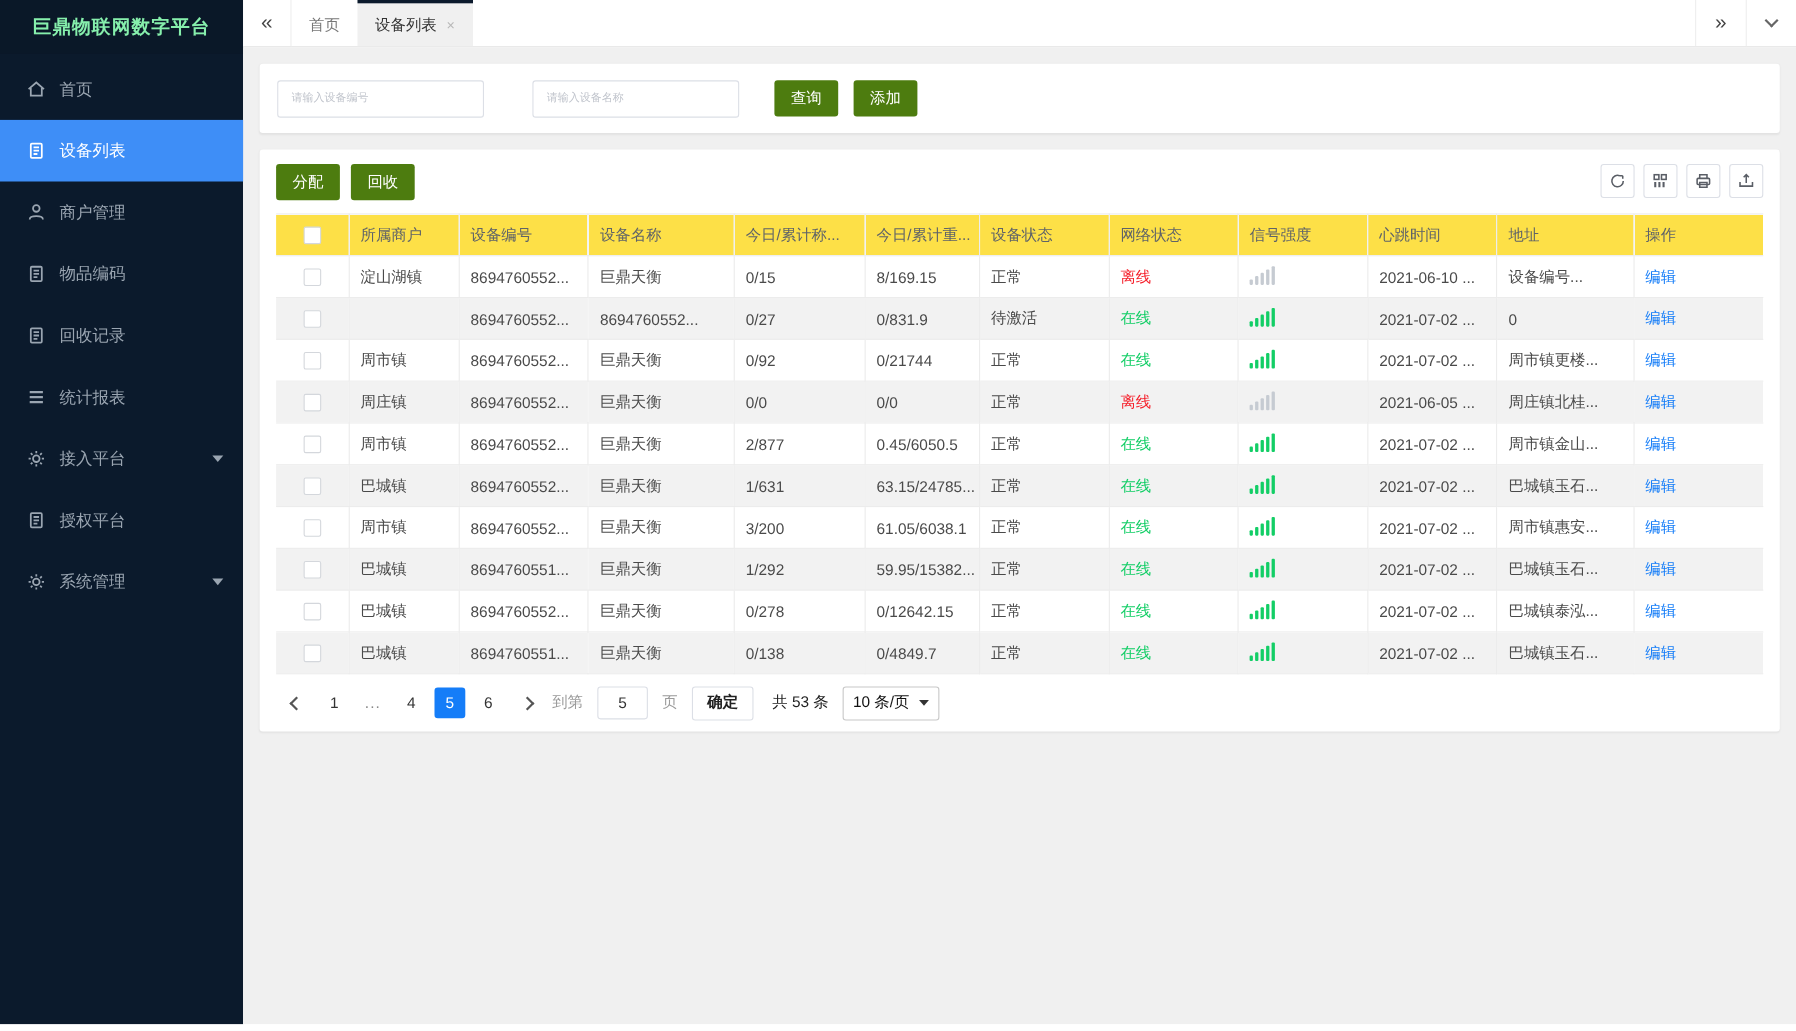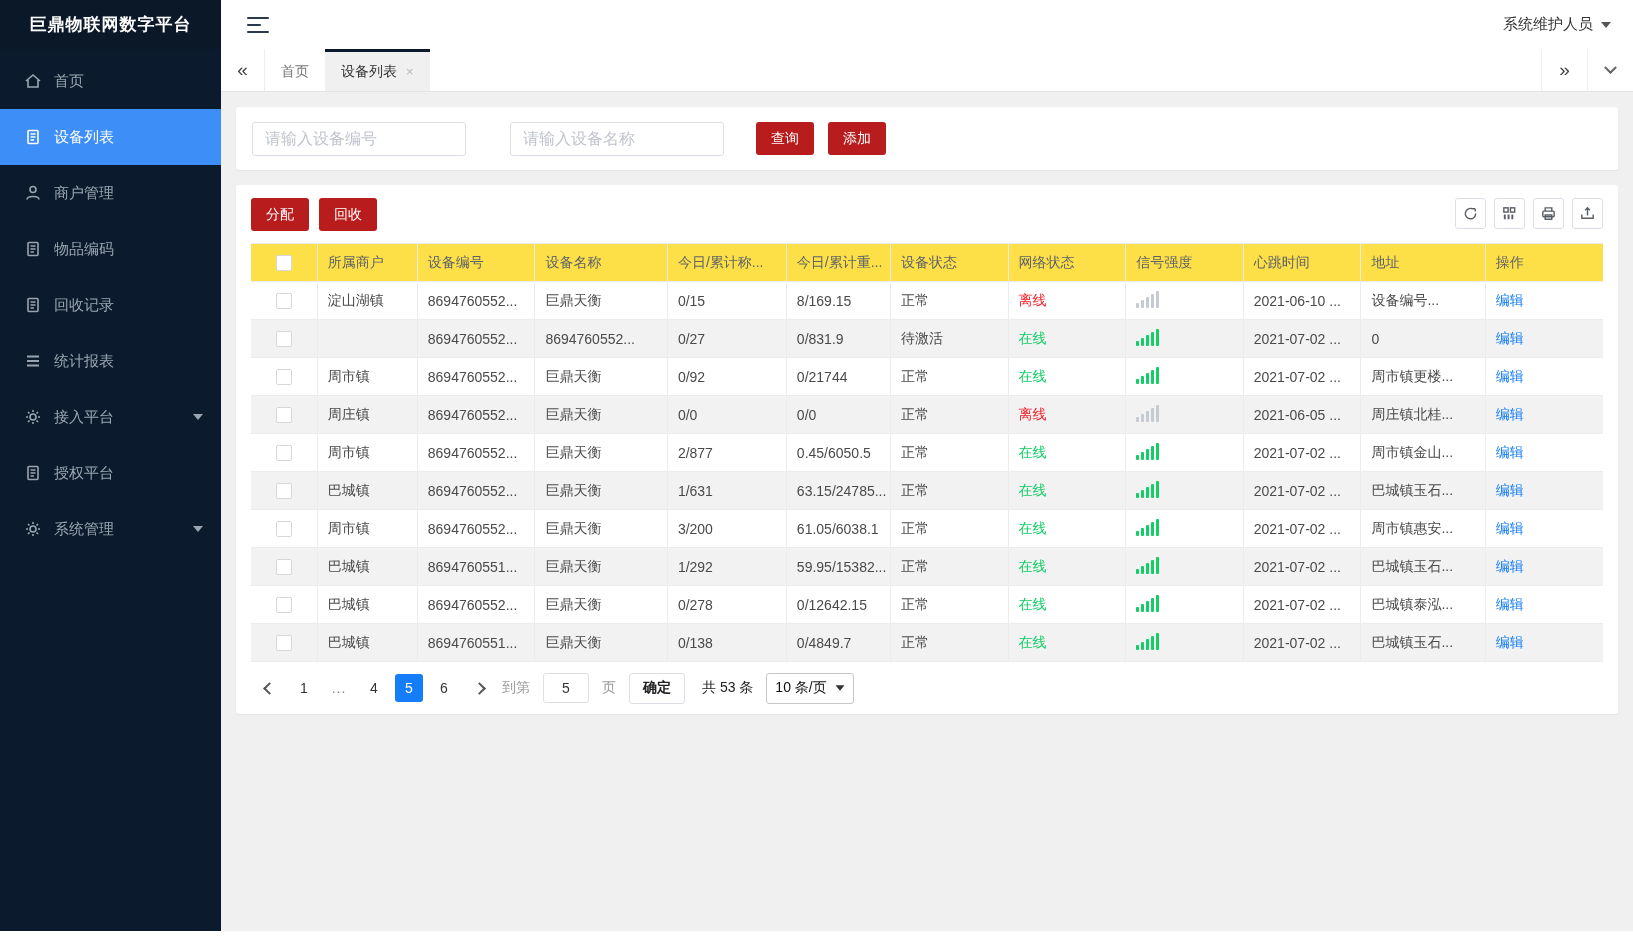--- a/index.html
+++ b/index.html
@@ -1,21 +1,21 @@
 <!DOCTYPE html>
 <html><head>
 <meta charset="utf-8">
 <style>
   * { margin:0; padding:0; box-sizing:border-box; }
   html,body { width:1633px; height:937px; background:#fff; font-family:"Liberation Sans","DejaVu Sans",sans-serif; overflow:hidden; }
   .app { display:flex; width:1633px; height:931px; }
 
   
   .sidebar { width:221px; background:#0b1a2c; flex-shrink:0; display:flex; flex-direction:column; }
-  .sidebar-title { height:49px; line-height:49px; color:#ffffff; font-size:17px; font-weight:bold; text-align:center; letter-spacing:1px; background:#0a1828; white-space:nowrap; }
+  .sidebar-title { height:49px; line-height:49px; color:#86efac; font-size:17px; font-weight:bold; text-align:center; letter-spacing:1px; background:#0a1828; white-space:nowrap; }
   .menu { margin-top:4px; }
   .menu-item { height:56px; display:flex; align-items:center; padding:0 18px 0 24px; color:#9aa5b1; font-size:15px; cursor:pointer; position:relative; }
   .menu-item .mi-icon { width:18px; height:18px; margin-right:12px; flex-shrink:0; display:inline-flex; }
   .menu-item .mi-icon svg { width:18px; height:18px; fill:none; stroke:#9aa5b1; stroke-width:1.6; }
   .menu-item.active { background:#3e8ef7; color:#fff; }
   .menu-item.active .mi-icon svg { stroke:#fff; }
   .menu-item .mi-caret { margin-left:auto; width:0; height:0; border-left:5px solid transparent; border-right:5px solid transparent; border-top:6px solid #9aa5b1; }
 
   
   .main { flex:1; display:flex; flex-direction:column; min-width:0; }
@@ -33,25 +33,25 @@
   .tab.active { background:#f0f0f0; color:#333; border-top:3px solid #0b1a2c; }
   .tab-close { color:#b8b8b8; font-size:13px; cursor:pointer; }
   .tabbar-right { margin-left:auto; display:flex; align-items:stretch; }
   .tabbar-btn { width:46px; display:flex; align-items:center; justify-content:center; border-left:1px solid #eee; color:#444; font-size:19px; cursor:pointer; }
   .chev { width:9px; height:9px; border-right:2px solid #666; border-bottom:2px solid #666; transform:rotate(45deg) translate(-2px,-2px); }
 
   
   .content { flex:1; background:#f0f0f0; padding:15px; overflow:hidden; }
   .card { background:#fff; border-radius:3px; box-shadow:0 1px 2px rgba(0,0,0,.06); }
   .search-card { height:63px; display:flex; align-items:center; padding:0 16px; gap:14px; margin-bottom:15px; }
-  .text-input { width:214px; height:34px; border:1px solid #dcdfe6; border-radius:3px; padding:0 12px; font-size:16px; color:#333; outline:none; }
+  .text-input { width:188px; height:34px; border:1px solid #dcdfe6; border-radius:3px; padding:0 12px; font-size:10px; color:#333; outline:none; }
   .text-input::placeholder { color:#c0c4cc; }
   .input-gap { width:16px; }
   .btn { border:none; border-radius:3px; font-size:14px; cursor:pointer; font-family:inherit; }
-  .btn-primary { background:#b91c1c; color:#fff; height:33px; padding:4px 15px; }
+  .btn-primary { background:#4d7c0f; color:#fff; height:33px; padding:4px 15px; }
   .btn-query { margin-left:18px; }
 
   .table-card { padding:13px 15px 0 15px; }
   .table-toolbar { display:flex; margin-bottom:12px; }
   .table-toolbar .btn-primary { margin-right:10px; }
   .tool-icons { margin-left:auto; display:flex; gap:8px; }
   .icon-btn { width:31px; height:31px; border:1px solid #dcdfe6; border-radius:3px; background:#fff; display:flex; align-items:center; justify-content:center; cursor:pointer; }
   .icon-btn svg { width:17px; height:17px; stroke:#5a5e66; fill:none; stroke-width:1.5; }
 
   table { width:100%; border-collapse:collapse; table-layout:fixed; }
@@ -172,31 +172,20 @@
             </svg>
           </span>
           <span>系统管理</span>
           <span class="mi-caret"></span>
         </div>
       </nav>
   </aside>
 
   <div class="main">
 
-    <header class="topbar">
-      <span class="collapse-btn">
-          <i></i>
-          <i></i>
-          <i></i>
-        </span>
-      <div class="topbar-user">
-        <span>系统维护人员</span>
-        <span class="caret-down"></span>
-      </div>
-    </header>
 
     <div class="tabbar">
       <span class="tab-scroll">«</span>
       <div class="tabs" id="tabs">
           <div class="tab">
             <span>首页</span>
           </div>
           <div class="tab active">
             <span>设备列表</span>
             <span class="tab-close">×</span>

